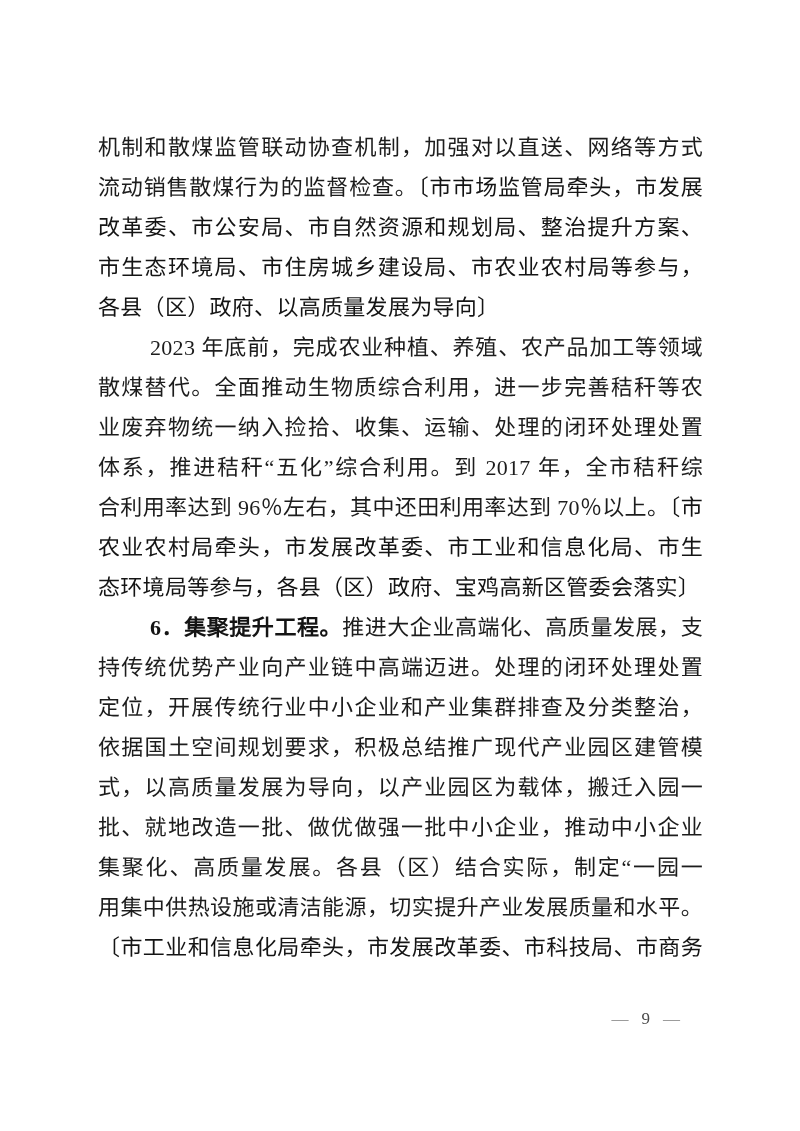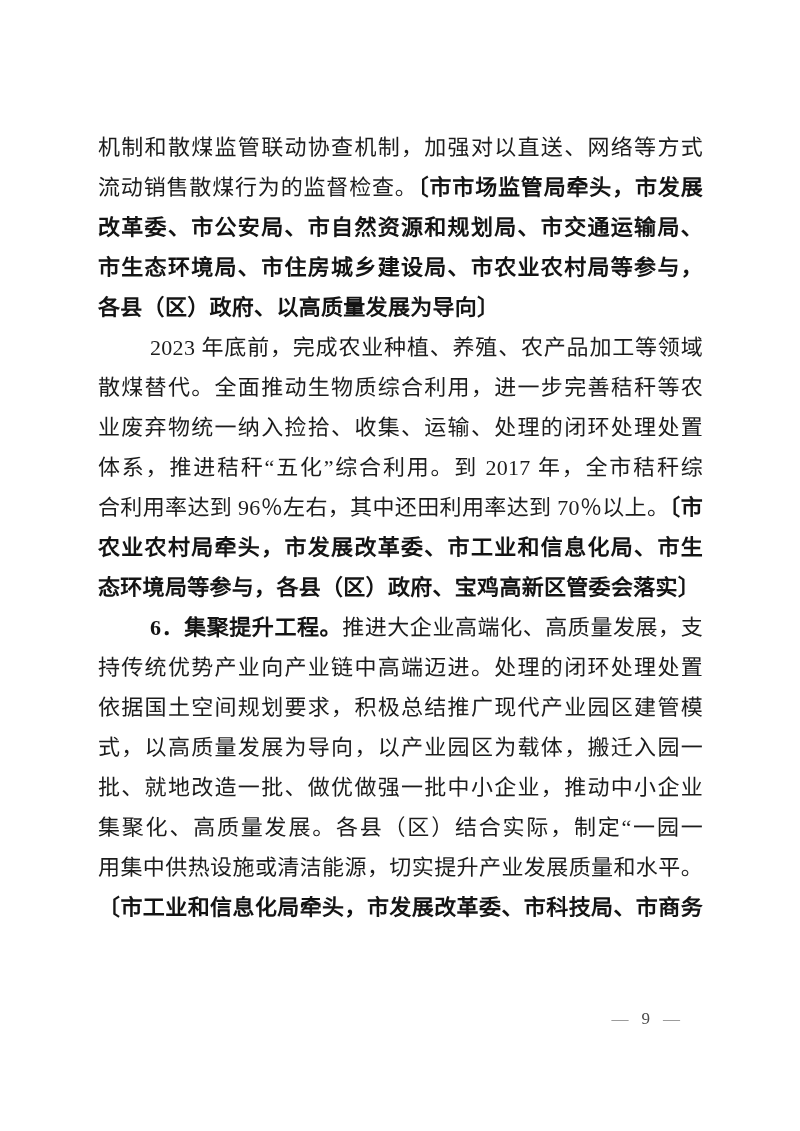--- a/index.html
+++ b/index.html
@@ -39,21 +39,21 @@
     text-align-last:left;
   }
   .line.indent{
     text-indent:52px;
   }
   .seg-body{
     font-weight:400;
     color:var(--ink);
   }
   .seg-kai{
-    font-weight:700;
+    font-weight:400;
     color:var(--kai-ink);
   }
   .seg-bold{
     font-weight:800;
     color:var(--kai-ink);
   }
   .footer{
     position:absolute;
     left:98px;top:1004px;
     width:582px;
@@ -71,32 +71,33 @@
   }
 </style>
 </head>
 <body>
 
 <div class="page">
 
   <div class="text-block">
       <div class="line"><span class="seg-body">机制和散煤监管联动协查机制，加强对以直送、网络等方式</span></div>
       <div class="line"><span class="seg-body">流动销售散煤行为的监督检查。</span><span class="seg-kai">〔市市场监管局牵头，市发展</span></div>
-      <div class="line"><span class="seg-kai">改革委、市公安局、市自然资源和规划局、市交通运输局、</span></div>
+      <div class="line"><span class="seg-kai">改革委、市公安局、市自然资源和规划局、整治提升方案、</span></div>
       <div class="line"><span class="seg-kai">市生态环境局、市住房城乡建设局、市农业农村局等参与，</span></div>
       <div class="line end"><span class="seg-kai">各县（区）政府、以高质量发展为导向〕</span></div>
       <div class="line indent"><span class="seg-body">2023 年底前，完成农业种植、养殖、农产品加工等领域</span></div>
       <div class="line"><span class="seg-body">散煤替代。全面推动生物质综合利用，进一步完善秸秆等农</span></div>
       <div class="line"><span class="seg-body">业废弃物统一纳入捡拾、收集、运输、处理的闭环处理处置</span></div>
       <div class="line"><span class="seg-body">体系，推进秸秆“五化”综合利用。到 2017 年，全市秸秆综</span></div>
       <div class="line"><span class="seg-body">合利用率达到 96％左右，其中还田利用率达到 70％以上。</span><span class="seg-kai">〔市</span></div>
       <div class="line"><span class="seg-kai">农业农村局牵头，市发展改革委、市工业和信息化局、市生</span></div>
       <div class="line end"><span class="seg-kai">态环境局等参与，各县（区）政府、宝鸡高新区管委会落实〕</span></div>
       <div class="line indent"><span class="seg-bold">6．集聚提升工程。</span><span class="seg-body">推进大企业高端化、高质量发展，支</span></div>
       <div class="line"><span class="seg-body">持传统优势产业向产业链中高端迈进。处理的闭环处理处置</span></div>
+      <div class="line"><span class="seg-body">定位，开展传统行业中小企业和产业集群排查及分类整治，</span></div>
       <div class="line"><span class="seg-body">依据国土空间规划要求，积极总结推广现代产业园区建管模</span></div>
       <div class="line"><span class="seg-body">式，以高质量发展为导向，以产业园区为载体，搬迁入园一</span></div>
       <div class="line"><span class="seg-body">批、就地改造一批、做优做强一批中小企业，推动中小企业</span></div>
       <div class="line"><span class="seg-body">集聚化、高质量发展。各县（区）结合实际，制定“一园一</span></div>
       <div class="line"><span class="seg-body">用集中供热设施或清洁能源，切实提升产业发展质量和水平。</span></div>
       <div class="line"><span class="seg-kai">〔市工业和信息化局牵头，市发展改革委、市科技局、市商务</span></div>
     </div>
 
   <div class="footer">
     <span class="dash">—</span><span class="num">9</span><span class="dash">—</span>

